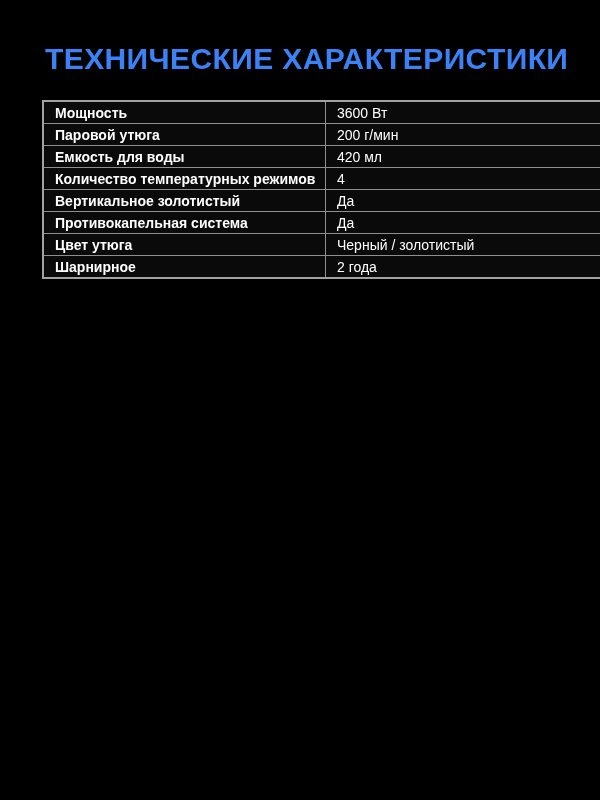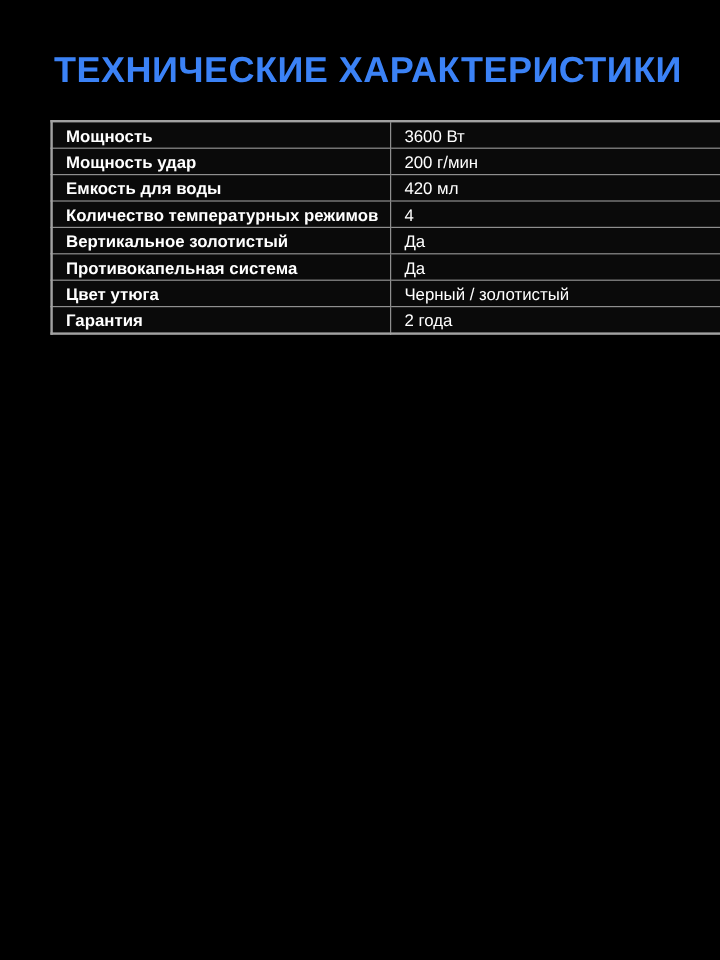--- a/index.html
+++ b/index.html
@@ -63,21 +63,21 @@
 
 <table class="spec-table">
   <tbody>
   <tr>
     <td class="label-cell">Мощность</td>
     <td class="value-cell">3600 Вт</td>
   </tr>
 
 
   <tr>
-    <td class="label-cell">Мощность удар</td>
+    <td class="label-cell">Паровой утюга</td>
     <td class="value-cell">200 г/мин</td>
   </tr>
 
   <tr>
     <td class="label-cell">Емкость для воды</td>
     <td class="value-cell">420 мл</td>
   </tr>
 
   <tr>
     <td class="label-cell">Количество температурных режимов</td>
@@ -99,17 +99,17 @@
 
   <tr>
     <td class="label-cell">Цвет утюга</td>
     <td class="value-cell">Черный / золотистый</td>
   </tr>
 
 
 
 
   <tr>
-    <td class="label-cell">Гарантия</td>
+    <td class="label-cell">Шарнирное</td>
     <td class="value-cell">2 года</td>
   </tr>
 </tbody>
 </table>
 
 </body></html>

